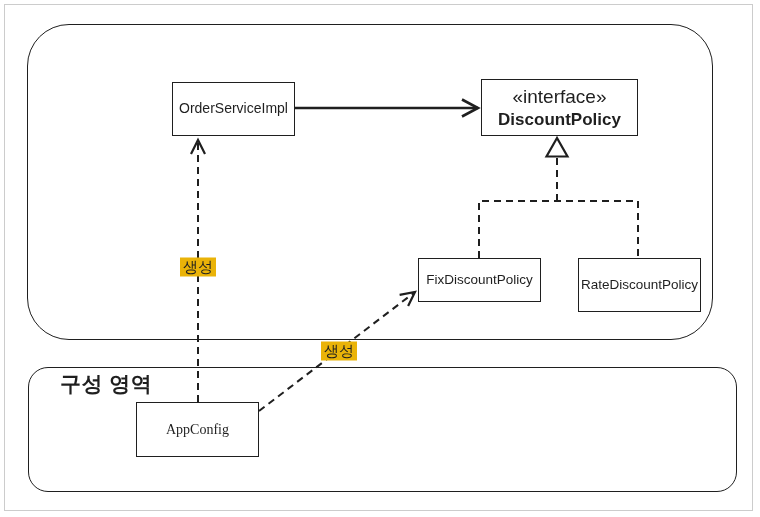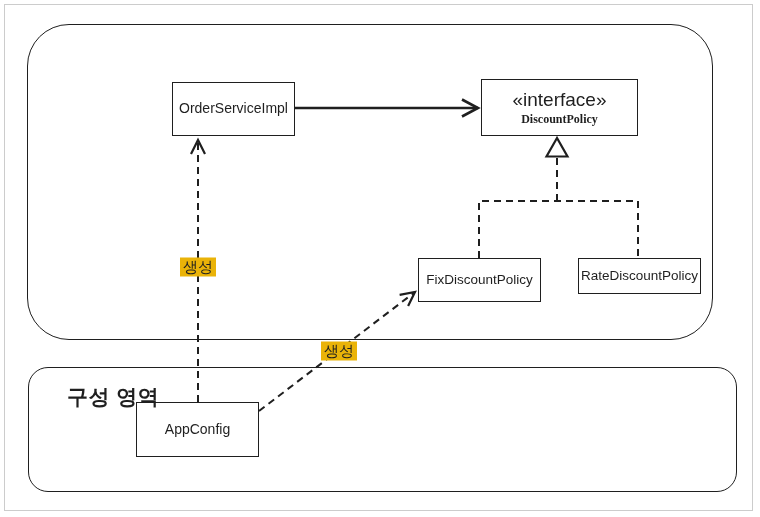--- a/index.html
+++ b/index.html
@@ -42,21 +42,21 @@
   }
   .region-title {
     position: absolute;
     font-size: 21px;
     font-weight: bold;
     letter-spacing: 0.5px;
     white-space: nowrap;
     z-index: 4;
   }
   .region-title.usage { left: 77px; top: 33px; }
-  .region-title.config { left: 60px; top: 383px; margin-left: 7px; }
+  .region-title.config { left: 60px; top: 370px; }
 
   svg.wires {
     position: absolute;
     left: 0; top: 0;
     width: 760px; height: 517px;
     z-index: 2;
   }
 
   .node {
     position: absolute;
@@ -69,24 +69,24 @@
     justify-content: center;
     text-align: center;
     font-size: 14px;
     line-height: 1.25;
     white-space: nowrap;
     z-index: 3;
   }
   .node-order    { left: 136px; top: 82px;  width: 123px; height: 54px; margin-left: 36px; }
   .node-policy   { left: 481px; top: 79px;  width: 157px; height: 57px; }
   .node-fix      { left: 418px; top: 258px; width: 123px; height: 44px; font-size: 13.5px; }
-  .node-rate     { left: 578px; top: 258px; width: 123px; height: 36px; font-size: 13.5px; }
-  .node-appcfg   { left: 136px; top: 402px; width: 123px; height: 55px; }
+  .node-rate     { left: 578px; top: 258px; width: 123px; height: 54px; font-size: 13.5px; }
+  .node-appcfg   { left: 136px; top: 402px; width: 123px; height: 55px; font-family: Liberation Serif, serif; }
   .stereotype { font-size: 19px; font-weight: normal; }
-  .node-policy .name { font-weight: bold; font-size: 12px; font-family: Liberation Serif, serif; }
+  .node-policy .name { font-weight: bold; font-size: 17px; }
 
   .edge-label {
     position: absolute;
     transform: translate(-50%, -50%);
     background: #eab308;
     padding: 0 3px;
     font-size: 15px;
     white-space: nowrap;
     z-index: 4;
   }

